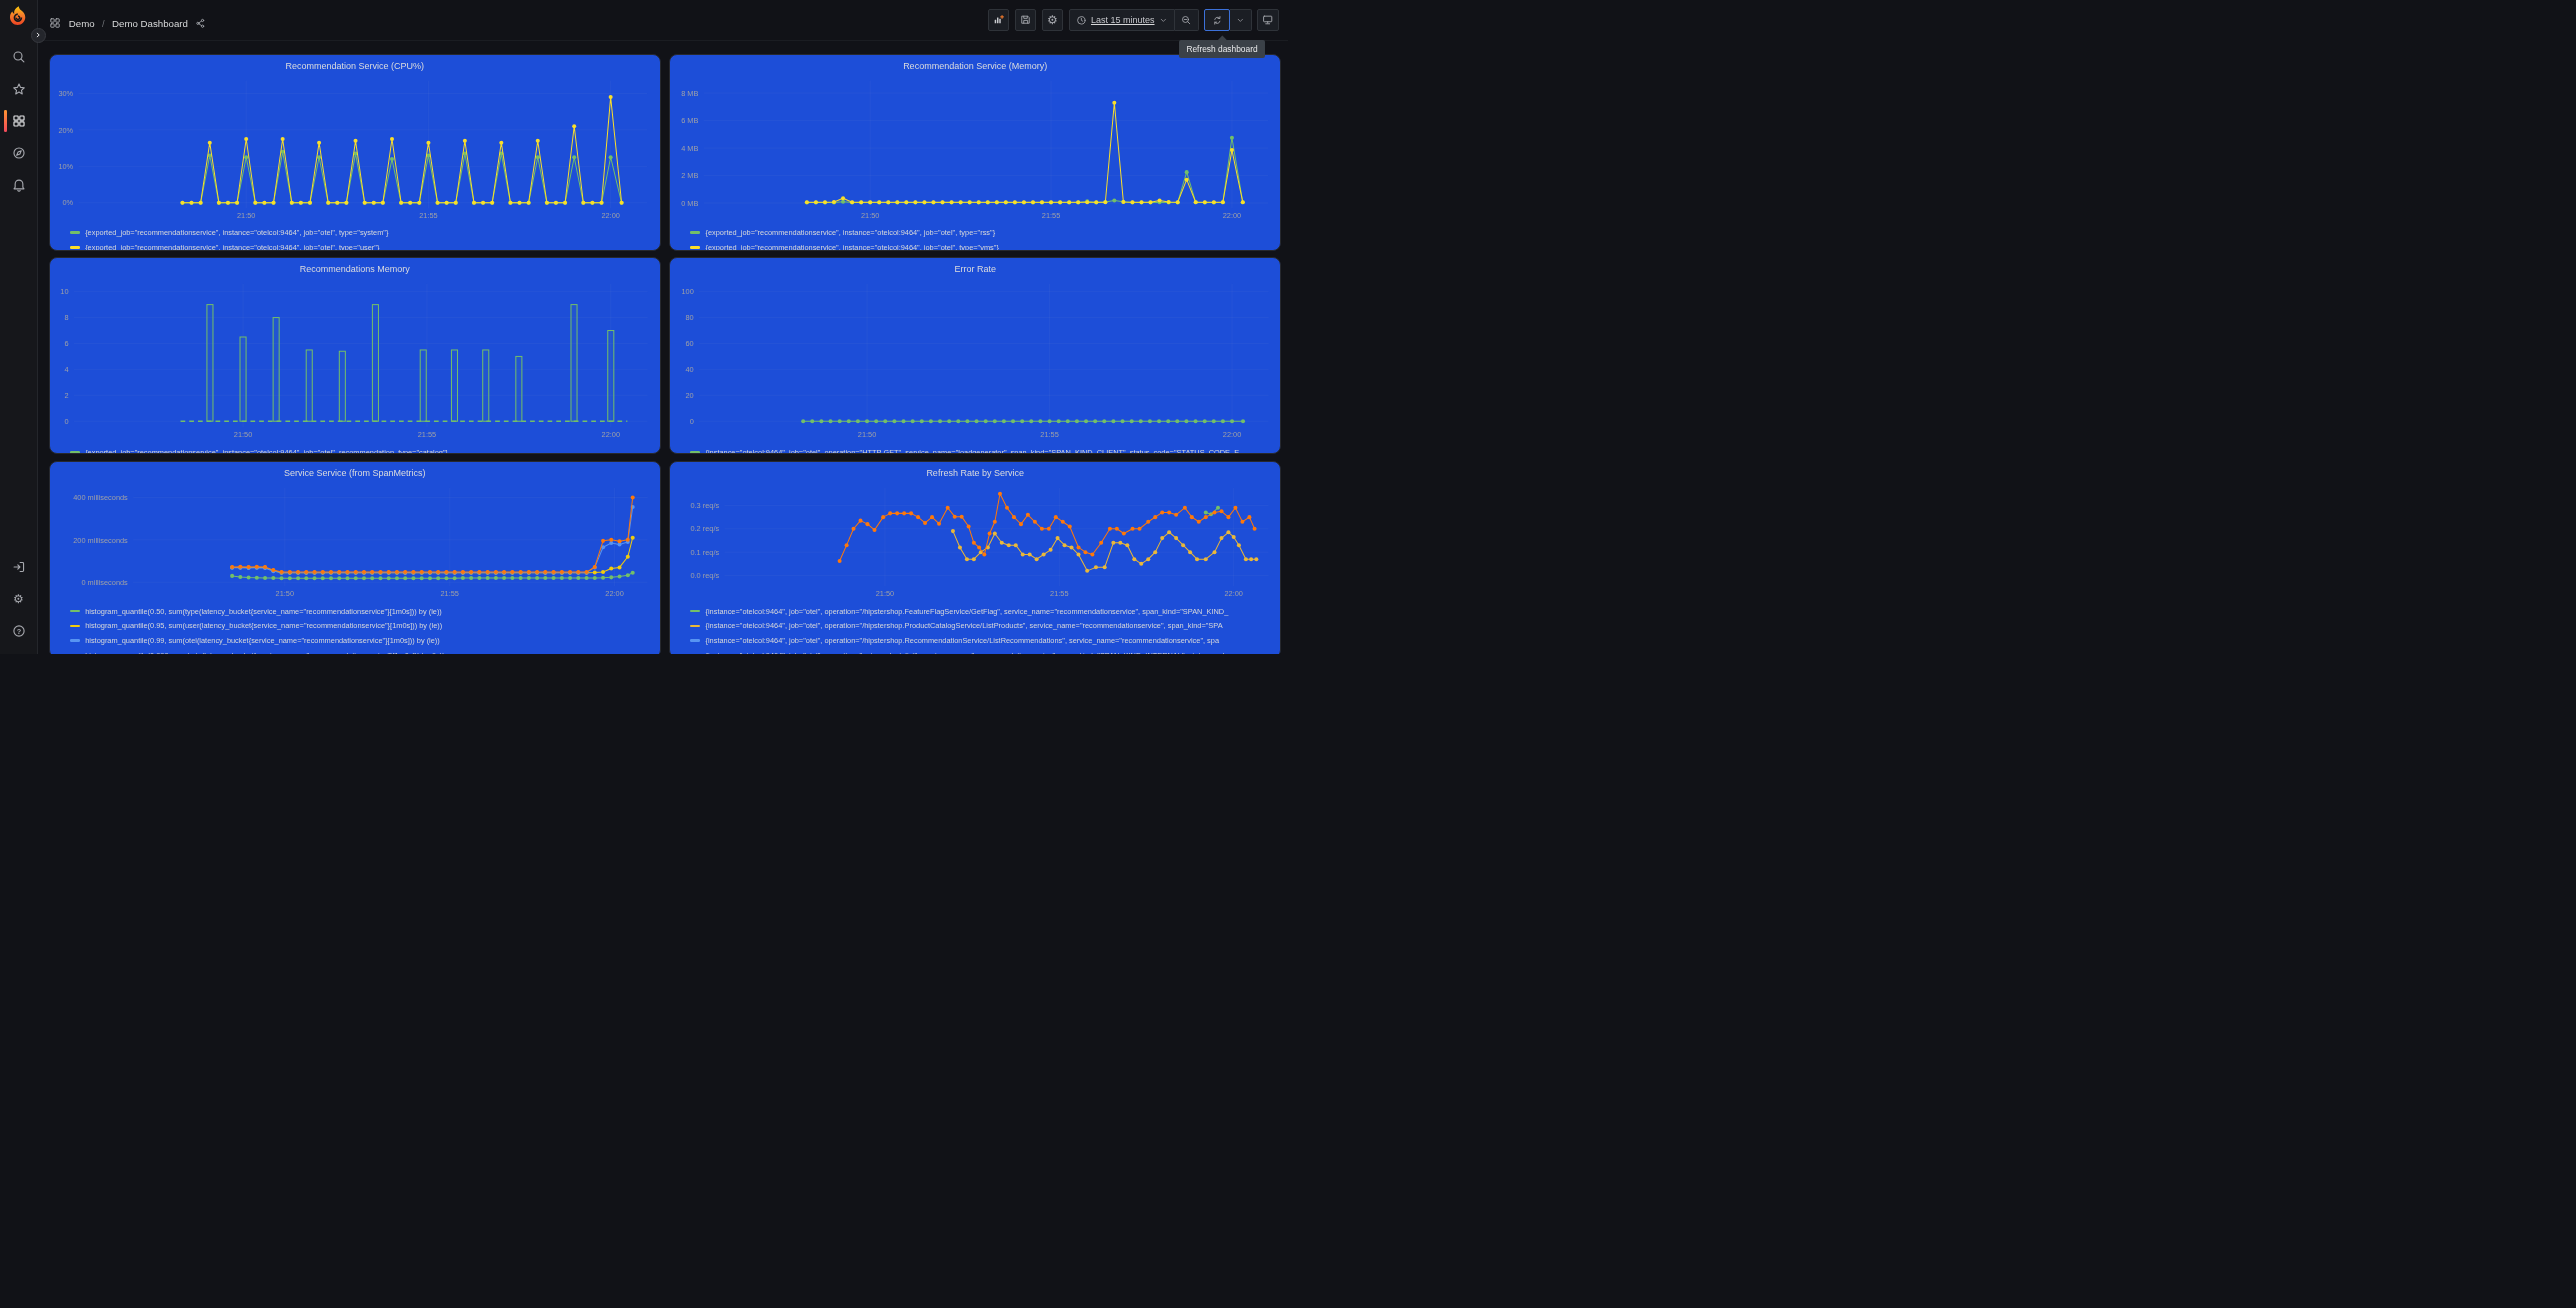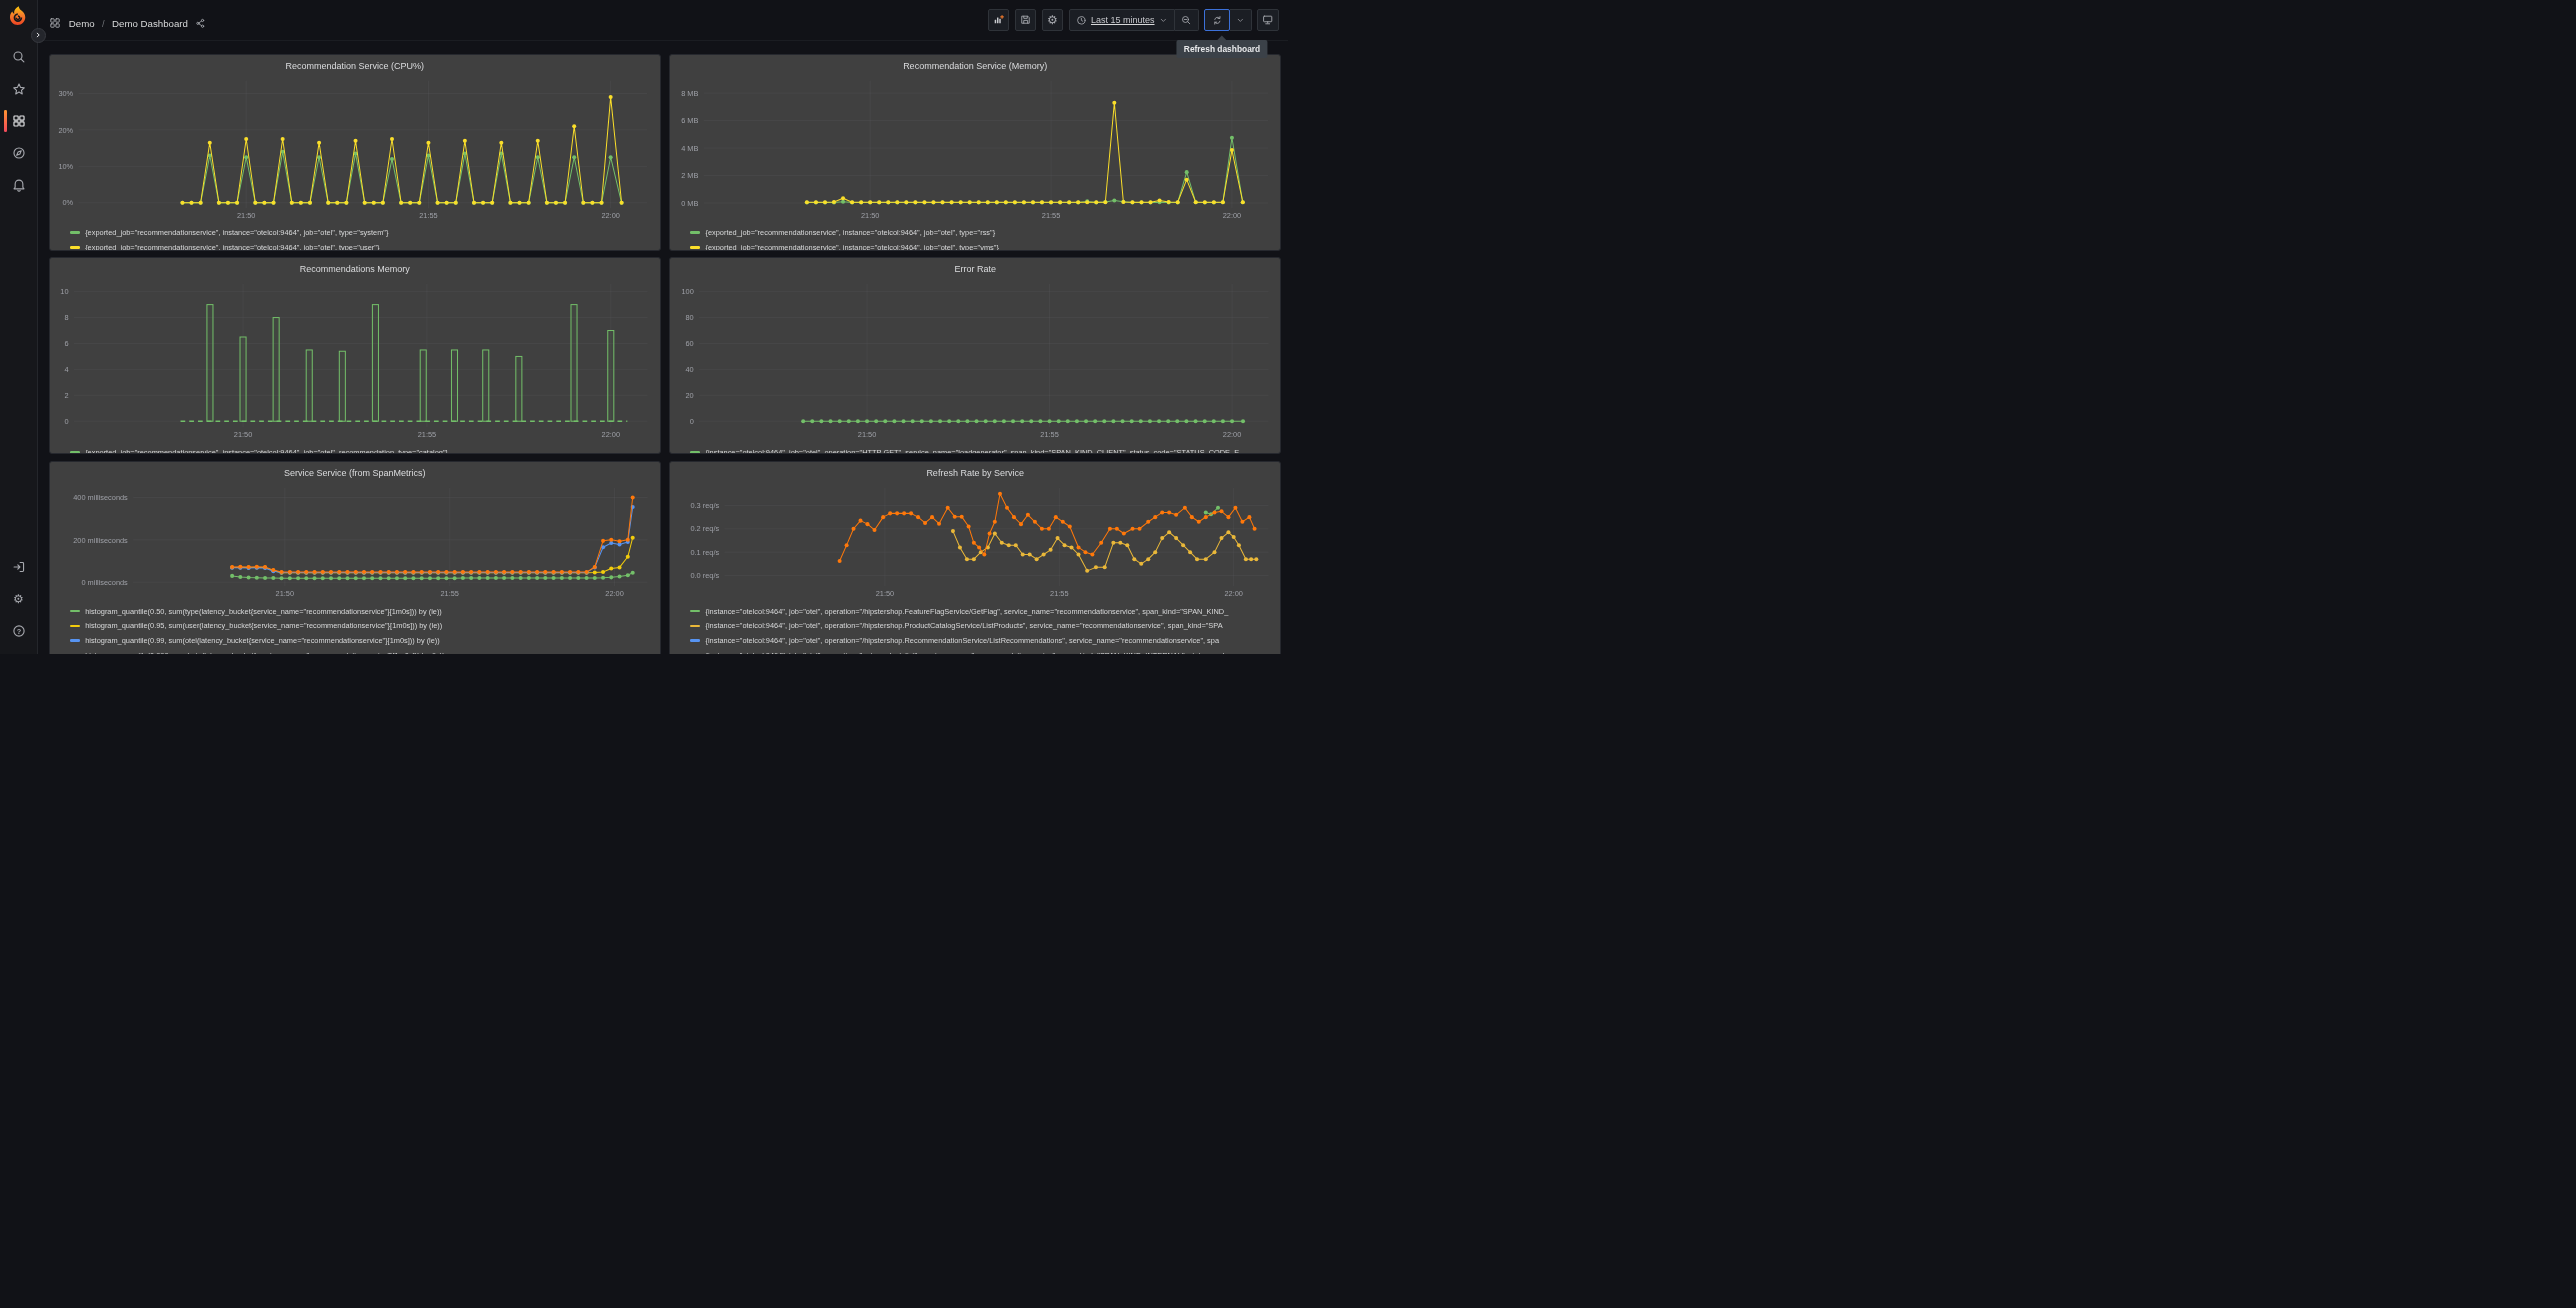--- a/index.html
+++ b/index.html
@@ -62,35 +62,34 @@
   .tb-group .seg svg { width:10.7px; height:10.7px; }
   .time-label { font-size:9px; color:#c7c8cc; margin:0 4.7px 0 4.7px; white-space:nowrap; }
   .seg.focused { border:1.3px solid #3c71d9 !important; border-radius:2px !important; padding:0 6.7px; }
   .glyph-gear { font-size:12px; color:#a6a8ae; line-height:1; }
 
   
   .tooltip {
     position:absolute; top:40px; left:1222px; transform:translateX(-50%); z-index:20;
     background:#3b4148; color:#e8e9eb; font-size:8.4px; padding:4px 7.4px; border-radius:2px;
     white-space:nowrap;
-    font-weight:bold;
   }
   .tooltip::before {
     content:""; position:absolute; top:-2.7px; left:50%; margin-left:-3.4px;
     width:6.7px; height:6.7px; background:#3b4148; transform:rotate(45deg);
   }
 
   
   .main {
     position:absolute; left:38px; top:41px; right:0; bottom:0;
     padding:12.8px 6.7px 0 10.7px;
     display:grid; grid-template-columns:1fr 1fr; grid-auto-rows:197px; gap:6.7px 8px;
   }
   .panel {
-    background:#404040; border:0.7px solid #26282e; border-radius:3px;
+    background:#1d4ed8; border:0.7px solid #26282e; border-radius:8px;
     padding:4px 6.7px; overflow:hidden;
   }
   .panel-title {
     font-size:9px; font-weight:500; color:#dbdcde; text-align:center;
     height:14.8px; line-height:14.8px; cursor:pointer; white-space:nowrap;
   }
   .chart-wrap { width:100%; }
   .legend { list-style:none; margin:2.7px 0 0 13.4px; }
   .legend li {
     height:14.8px; display:flex; align-items:center; gap:5.4px;

